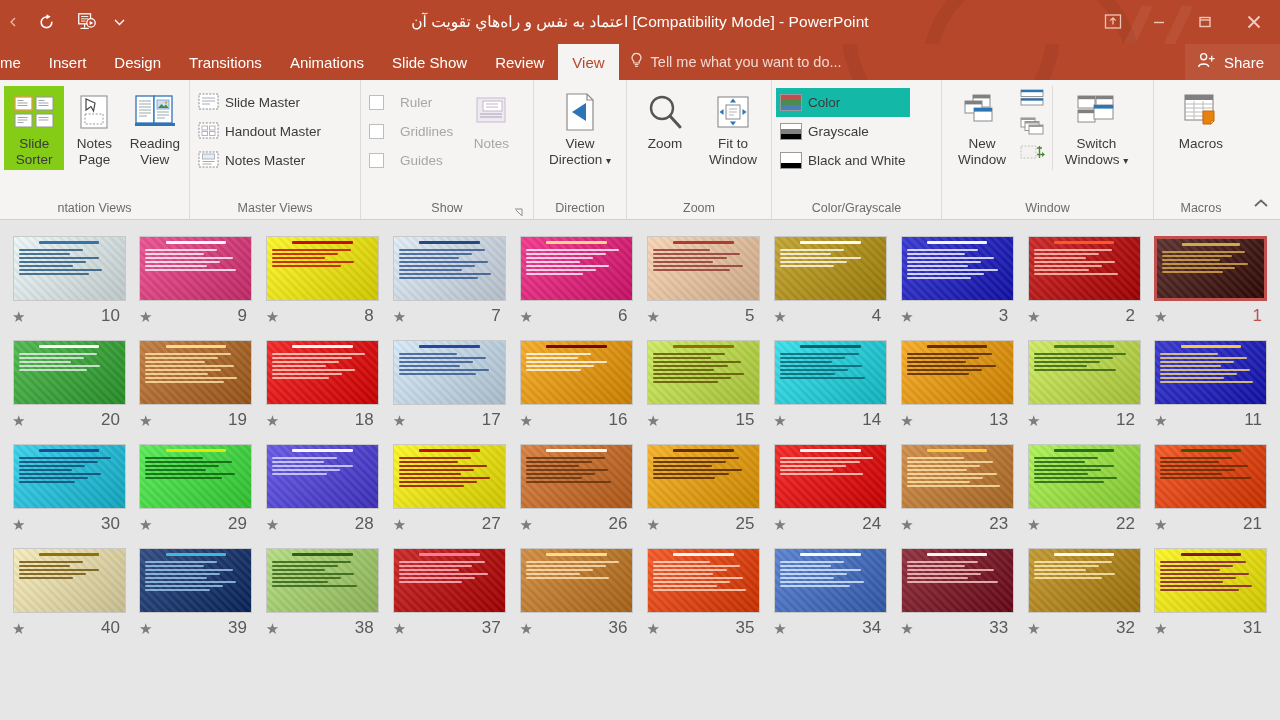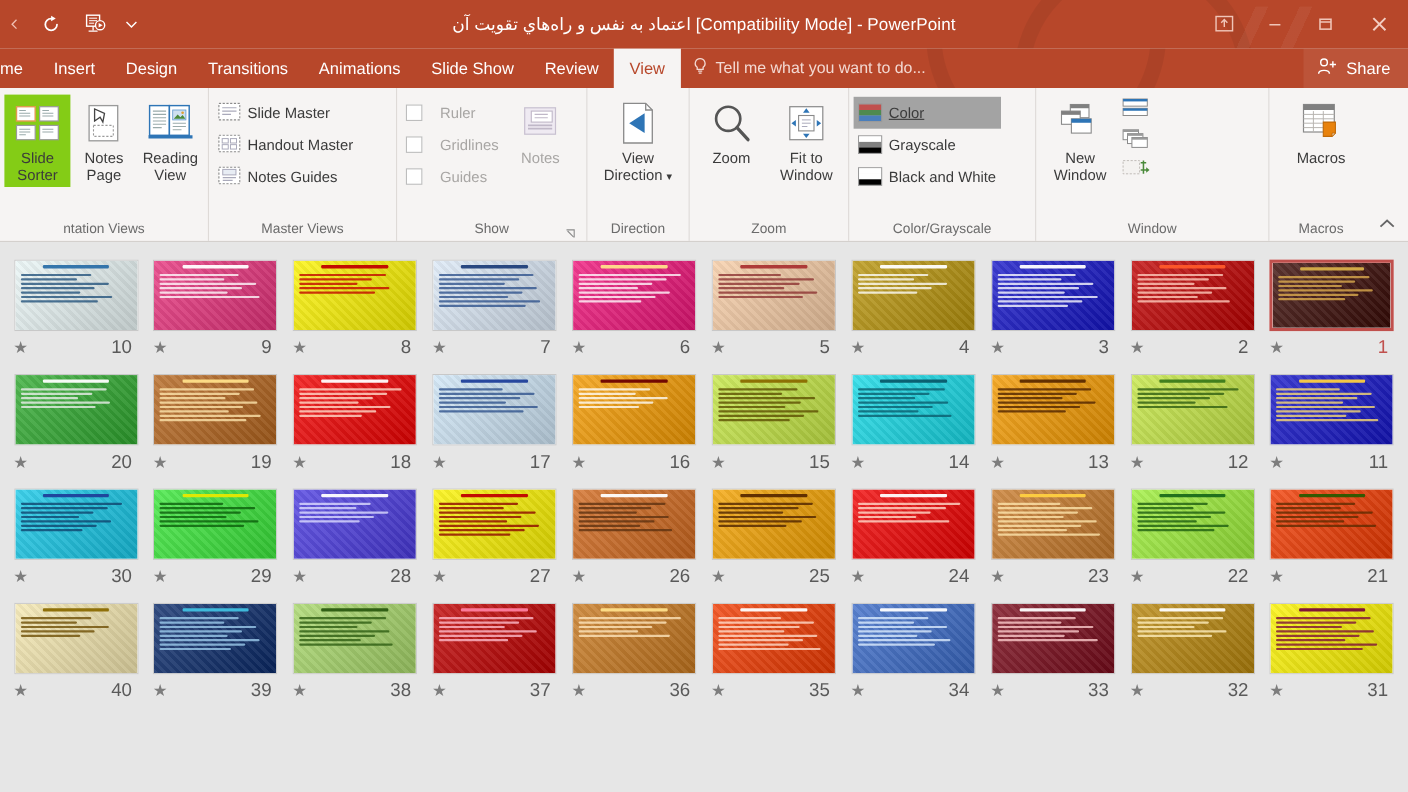--- a/index.html
+++ b/index.html
@@ -165,21 +165,21 @@
   .bigbtn .ic { height: 46px; display: flex; align-items: center; justify-content: center; }
   .bigbtn .lbl { white-space: pre-line; }
 
   .smallrow {
     display: flex; align-items: center; gap: 6px;
     height: 29px;
     padding: 0 4px;
     white-space: nowrap;
   }
   .smallrow.disabled { color: #a8a6a4; gap: 16px; }
-  .smallrow.selected { background: #a3a3a3; text-decoration: underline; }
+  .smallrow.selected { background: #14b8a6; }
   .cbx {
     width: 15px; height: 15px;
     border: 1px solid #bdbdbd;
     background: #fff;
     flex: 0 0 auto;
   }
   .stack { display: flex; flex-direction: column; justify-content: flex-start; }
 
   .colorchip { width: 22px; height: 17px; flex: 0 0 auto; display:flex; flex-direction:column; border:1px solid #9a9a9a;}
   .colorchip i { flex:1; display:block; }
@@ -414,21 +414,21 @@
         <span>Handout Master</span>
       </div>
       <div class="smallrow">
         <span>
           <svg width="21" height="17" viewBox="0 0 21 17">
                 <rect x="1" y="1" width="19" height="15" fill="#fff" stroke="#8a8a8a" stroke-width="1" stroke-dasharray="2 1.4"></rect>
                 <rect x="4.5" y="3" width="12" height="5" fill="#e8edf4" stroke="#aab" stroke-width=".9"></rect>
                 <path d="M4.5 10.5h12M4.5 13h9" stroke="#aab" stroke-width="1"></path>
               </svg>
         </span>
-        <span>Notes Guides</span>
+        <span>Notes Master</span>
       </div>
     </div>
       </div>
     <div class="rgroup-title">Master Views</div>
   </div>
 
   <div class="rgroup" style="width:173px">
     <div class="rgroup-body" style="align-items:flex-start">
       <div class="stack" style="padding-top:2px">
         <div class="smallrow disabled">
@@ -583,20 +583,36 @@
         </span>
         <span>
           <svg width="26" height="18" viewBox="0 0 26 18">
               <rect x="1" y="1" width="15" height="12" fill="#f4f2f0" stroke="#c0bcb8" stroke-width=".9" stroke-dasharray="2 1.4"></rect>
               <path d="M17 3 h5 M19.5 1 v12" stroke="#4a8a3a" stroke-width="1.4"></path>
               <path d="M22 7 l3 2.5 -3 2.5 Z" fill="#4a8a3a"></path>
               <path d="M17 9.5 h6" stroke="#4a8a3a" stroke-width="1.4"></path>
             </svg>
         </span>
       </div>
+      <div class="bigbtn" style="width:88px;border-left:1px solid #dedad7">
+        <span class="ic">
+          <svg width="46" height="42" viewBox="0 0 46 42">
+            <rect x="4" y="4" width="17" height="12" fill="#fff" stroke="#8a8a8a" stroke-width="1"></rect>
+              <rect x="4" y="4" width="17" height="3.2" fill="#808080"></rect>
+            <rect x="22" y="4" width="17" height="12" fill="#fff" stroke="#8a8a8a" stroke-width="1"></rect>
+              <rect x="22" y="4" width="17" height="3.2" fill="#808080"></rect>
+            <rect x="4" y="18" width="17" height="12" fill="#fff" stroke="#8a8a8a" stroke-width="1"></rect>
+              <rect x="4" y="18" width="17" height="3.2" fill="#808080"></rect>
+            <rect x="20" y="13" width="19" height="14" fill="#fff" stroke="#8a8a8a" stroke-width="1"></rect>
+              <rect x="20" y="13" width="19" height="3.6" fill="#2e75b6"></rect>
+          </svg>
+        </span>
+        <span class="lbl"><span>Switch
+Windows</span> <span style="font-size:10px">▾</span></span>
+      </div>
     </div>
     <div class="rgroup-title">Window</div>
   </div>
 
   <div class="rgroup" style="width:95px">
     <div class="rgroup-body" style="justify-content:center">
       <div class="bigbtn" style="width:82px">
         <span class="ic">
           <svg width="44" height="42" viewBox="0 0 44 42">
             <rect x="6" y="3" width="28" height="25" fill="#fff" stroke="#8a8a8a" stroke-width="1.1"></rect>

